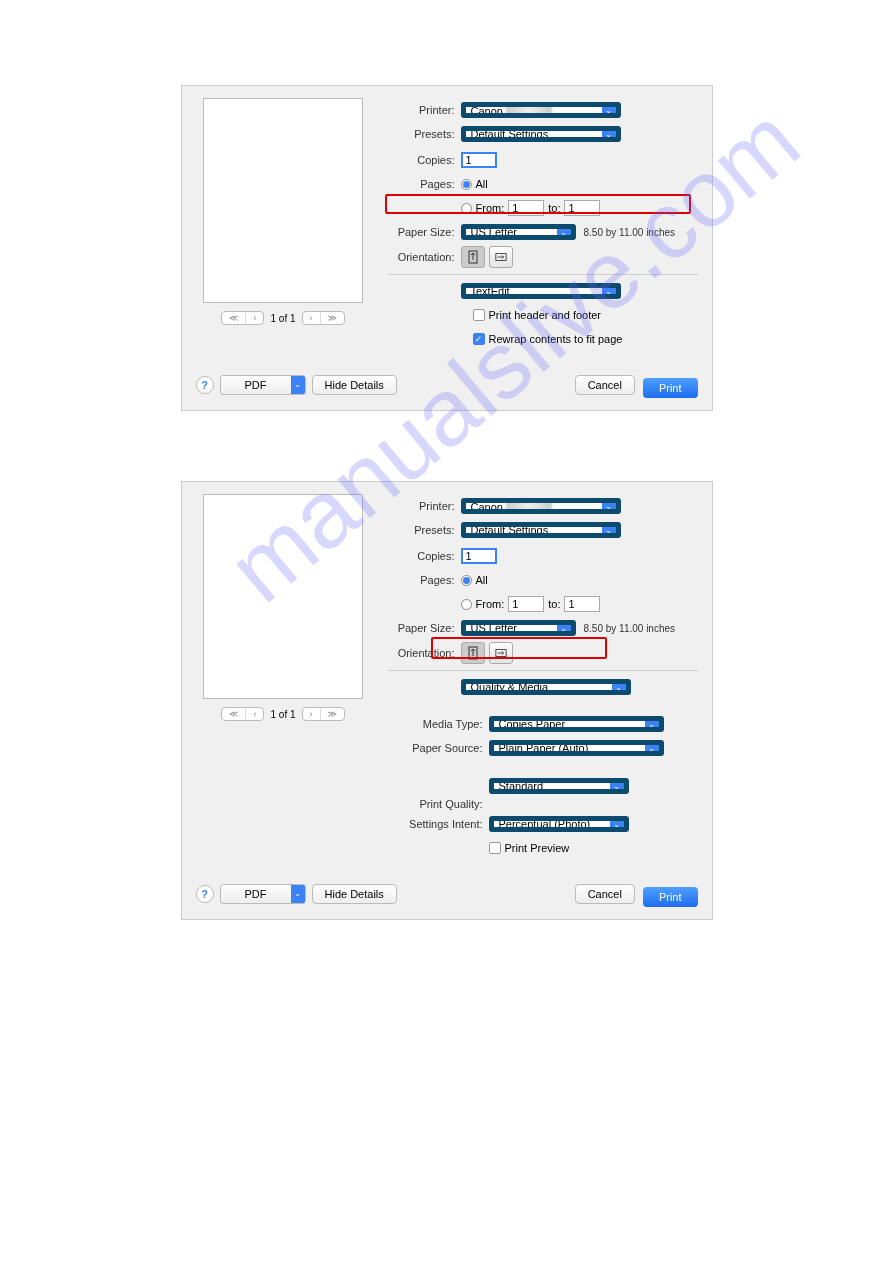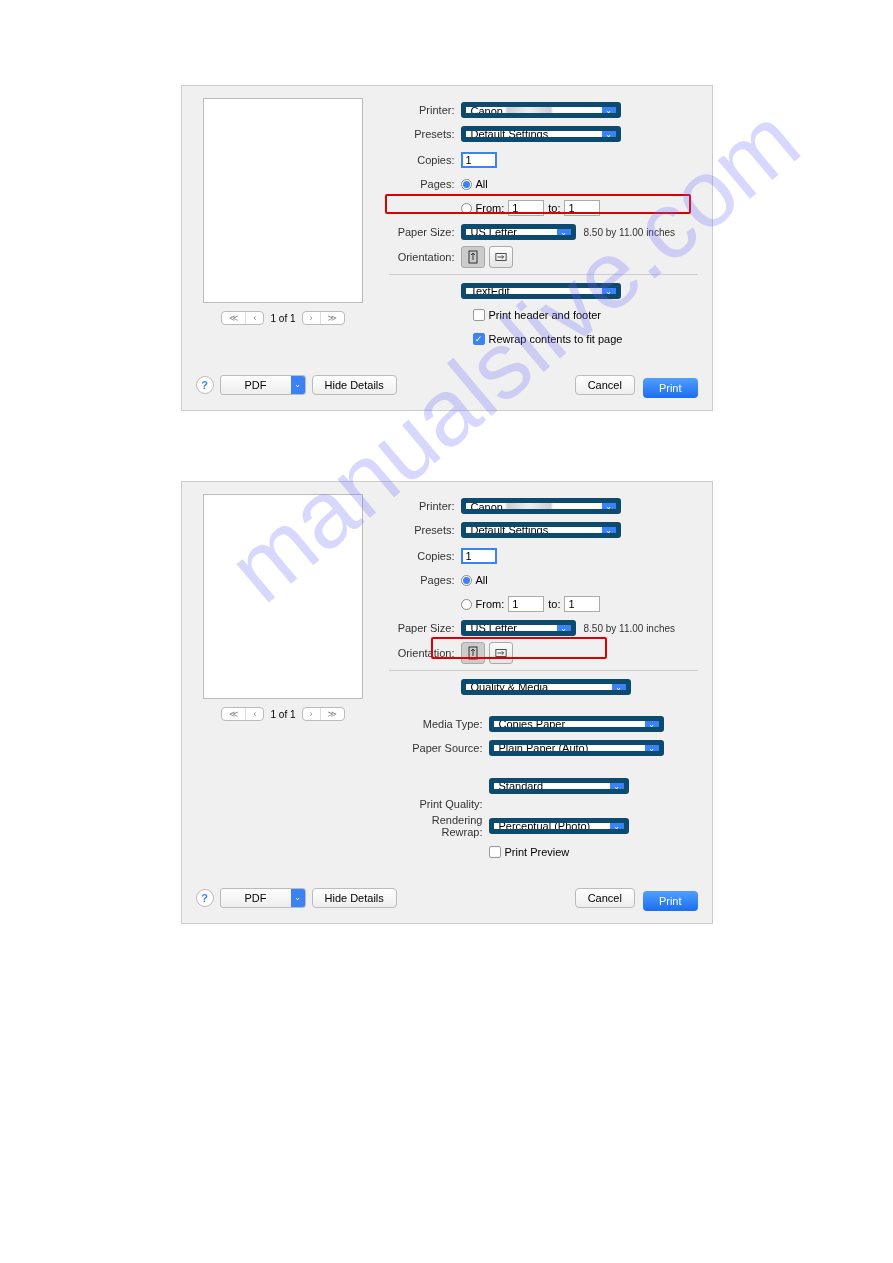--- a/index.html
+++ b/index.html
@@ -441,21 +441,21 @@
       <div class="row">
         <div class="row-label" style="width:100px;margin-top:36px;">Print Quality:</div>
         <div class="row-content">
           <div class="select" style="width:140px;">
             <span class="sel-text">Standard</span>
             <span class="sel-arrow">⌄</span>
           </div>
         </div>
       </div>
       <div class="row">
-        <div class="row-label" style="width:100px;">Rendering Rewrap:</div>
+        <div class="row-label" style="width:100px;">Settings Intent:</div>
         <div class="row-content">
           <div class="select" style="width:140px;">
             <span class="sel-text">Perceptual (Photo)</span>
             <span class="sel-arrow">⌄</span>
           </div>
         </div>
       </div>
       <div class="row" style="margin-top:4px;">
         <div class="row-label" style="width:100px;"></div>
         <div class="row-content">

